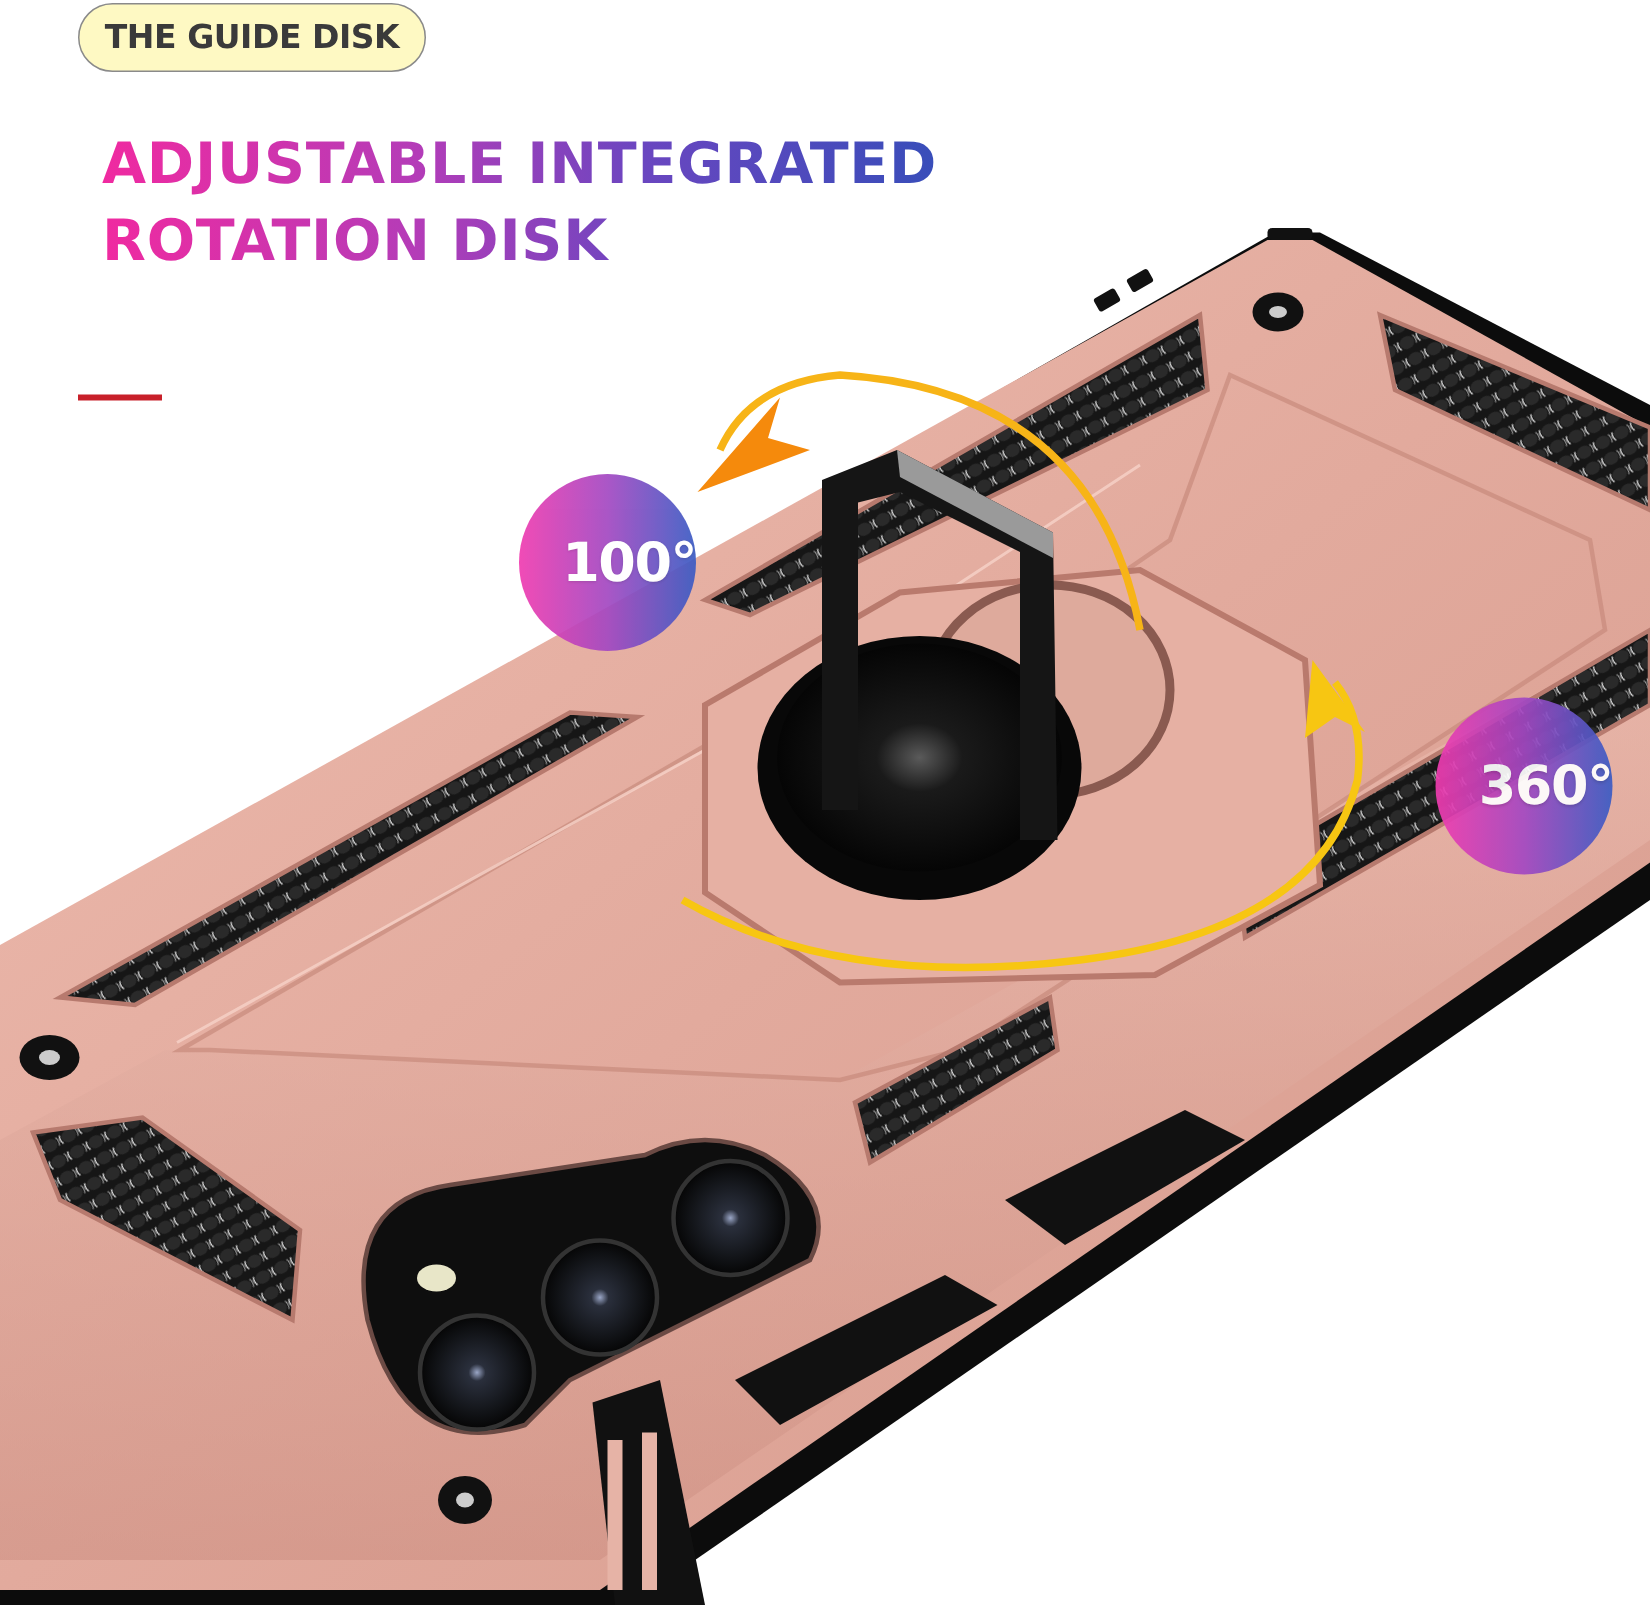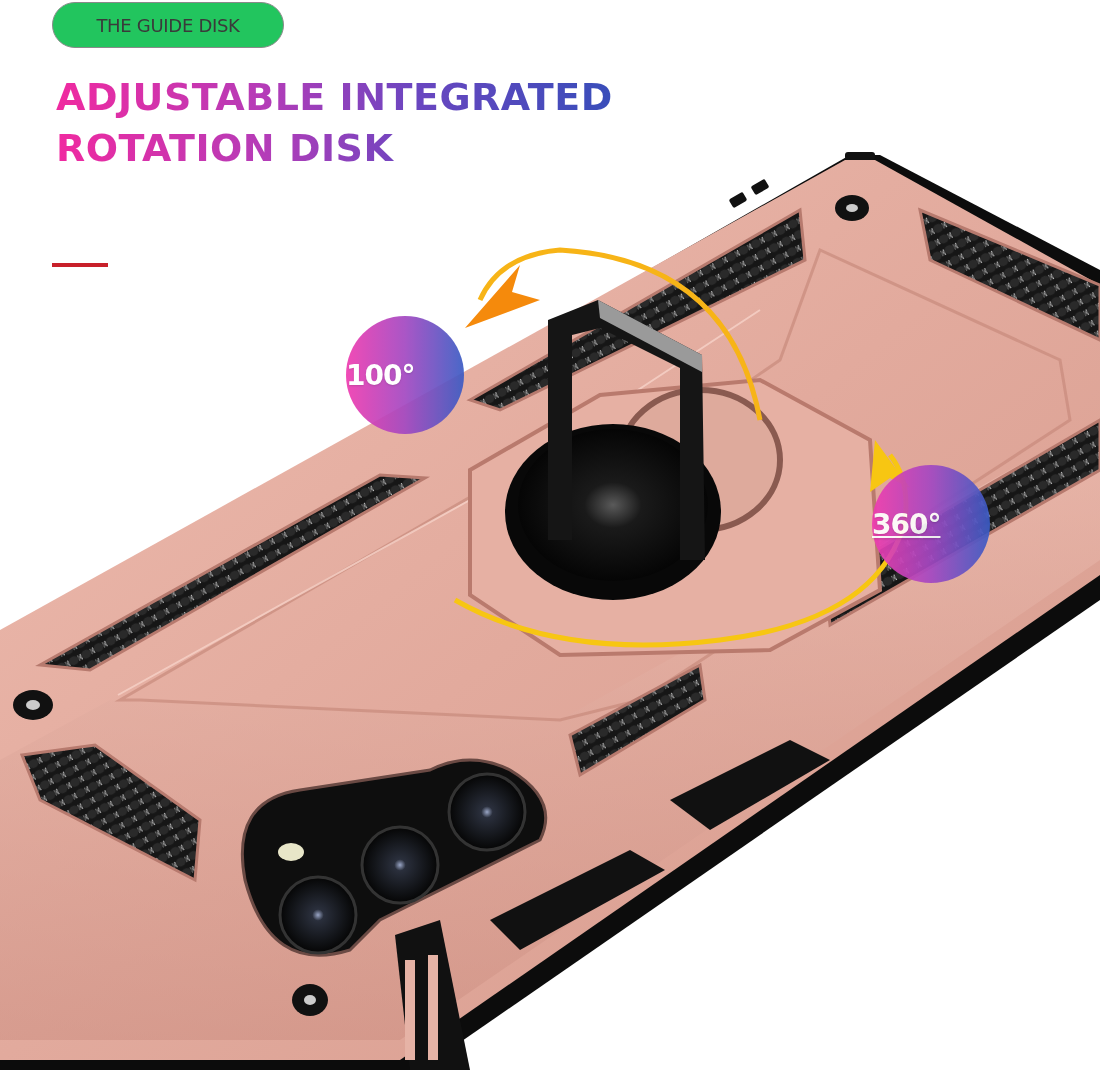--- a/index.html
+++ b/index.html
@@ -2,41 +2,41 @@
 <html><head>
   <meta charset="utf-8">
   <style>
     html, body { margin: 0; padding: 0; background: #ffffff; }
     body { width: 1100px; height: 1070px; position: relative; overflow: hidden; font-family: "DejaVu Sans", sans-serif; }
     .art { position: absolute; left: 0; top: 0; width: 1100px; height: 1070px; }
     .pill {
       position: absolute; left: 52px; top: 2px; width: 232px; height: 46px;
       border: 1.5px solid #8a8a8a; border-radius: 24px; box-sizing: border-box;
       display: flex; align-items: center; justify-content: center;
-      font-family: "DejaVu Sans", sans-serif; font-weight: normal; font-size: 18px;
-      color: #3a3a3a; letter-spacing: -0.3px; background: #22c55e;
+      font-family: "DejaVu Sans", sans-serif; font-weight: bold; font-size: 22px;
+      color: #3a3a3a; letter-spacing: -0.3px; background: #fef9c3;
     }
     .headline {
-      position: absolute; left: 56px; top: 72px; margin: 0;
+      position: absolute; left: 56px; top: 72px; margin: 12px;
       font-family: "DejaVu Sans", sans-serif; font-weight: bold; font-size: 38px;
       line-height: 51px; letter-spacing: 0.5px;
       background: linear-gradient(90deg, #f02aa0 0%, #b43cb8 35%, #6a46c0 60%, #2d4fb8 100%);
       -webkit-background-clip: text; background-clip: text; color: transparent;
       width: 600px;
     }
     .headline .line { display: block; white-space: nowrap; }
     .accent-rule { position: absolute; left: 52px; top: 263px; width: 56px; height: 4px; background: #c8202a; }
     .badge {
-      position: absolute; border-radius: 50%; display: flex; align-items: center; justify-content: flex-start;
-      color: #fff; font-family: "DejaVu Sans", sans-serif; font-weight: bold; font-size: 28px;
+      position: absolute; border-radius: 50%; display: flex; align-items: center; justify-content: flex-end;
+      color: #fff; font-family: "DejaVu Sans", sans-serif; font-weight: bold; font-size: 36px;
       background: linear-gradient(90deg, #f03cb0 0%, #a348c2 50%, #3a5cc4 100%);
       opacity: 0.92; text-shadow: 0 1px 2px rgba(0,0,0,0.15); letter-spacing: -1px;
     }
     .badge-100 { left: 346px; top: 316px; width: 118px; height: 118px; }
-    .badge-360 { left: 872px; top: 465px; width: 118px; height: 118px; text-decoration: underline; }
+    .badge-360 { left: 957px; top: 465px; width: 118px; height: 118px; }
   </style>
 </head>
 <body>
 
 <svg class="art" viewBox="0 0 1100 1070" xmlns="http://www.w3.org/2000/svg">
   <defs>
     <linearGradient id="caseGrad" x1="0" y1="0" x2="1" y2="1">
       <stop offset="0" stop-color="#eebcaf"></stop>
       <stop offset="0.5" stop-color="#e2aa9d"></stop>
       <stop offset="1" stop-color="#d69a8c"></stop>

